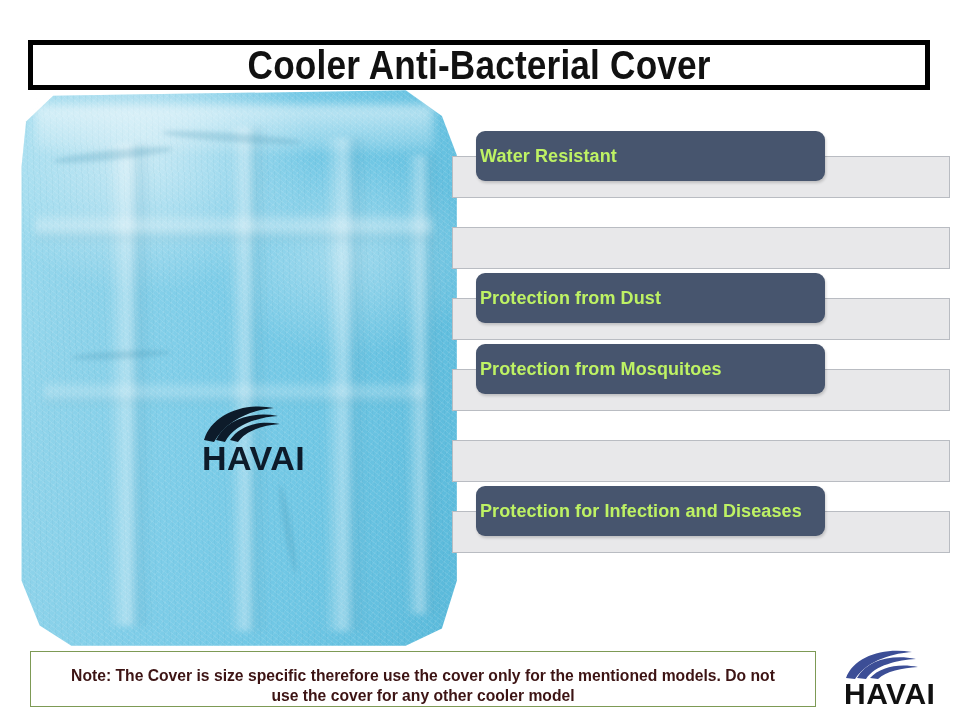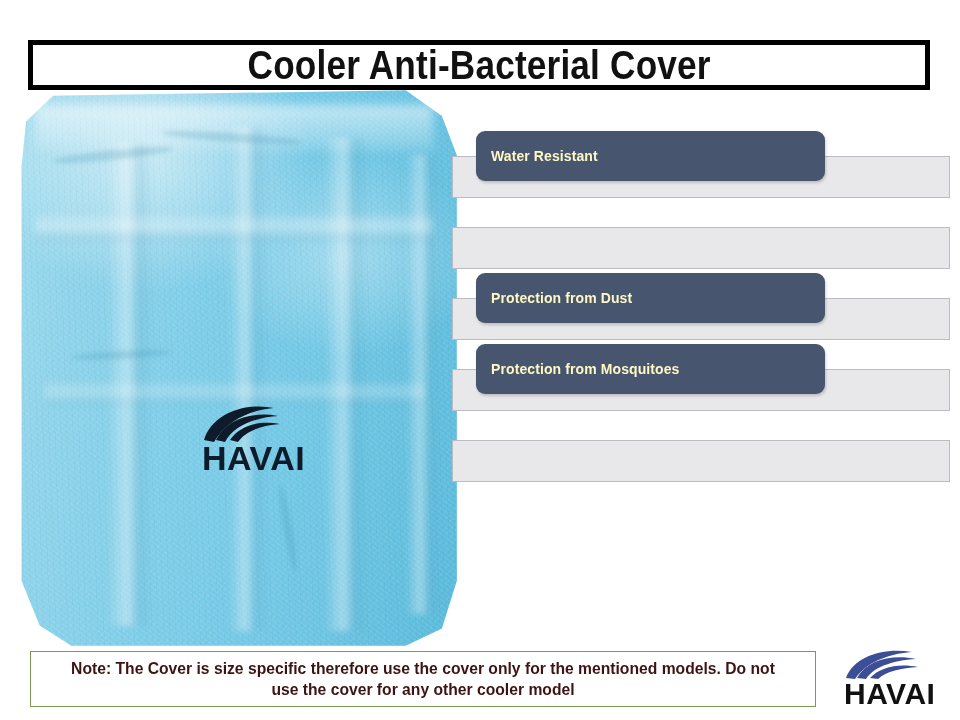--- a/index.html
+++ b/index.html
@@ -146,40 +146,40 @@
     width: 349px;
     height: 50px;
     box-sizing: border-box;
     background: #47556e;
     border-radius: 9px;
     box-shadow: 1px 2px 3px rgba(0,0,0,0.18);
     display: flex;
     align-items: center;
   }
   .feature-label {
-    color: #fef9c3;
-    font-size: 14px;
+    color: #bef264;
+    font-size: 18px;
     font-weight: 700;
-    padding-left: 15px;
+    padding-left: 4px;
     letter-spacing: 0.1px;
     white-space: nowrap;
   }
 
   
   #note-box {
     position: absolute;
     left: 30px;
     top: 651px;
     width: 786px;
     height: 56px;
     box-sizing: border-box;
     border: 1px solid #7d9a55;
     background: #ffffff;
     display: flex;
-    align-items: center;
+    align-items: flex-end;
     justify-content: center;
     padding: 0 19px;
   }
   #note-text {
     font-family: "Liberation Sans Narrow", "Liberation Sans", sans-serif;
     font-size: 16.5px;
     font-weight: 700;
     color: #3d1414;
     text-align: center;
     line-height: 1.25;
@@ -254,20 +254,26 @@
     <div class="feature-bar"></div>
     <div class="feature-pill">
       <span class="feature-label">Protection from Mosquitoes</span>
     </div>
   </div>
 
   <div class="feature-row" style="top:412px">
     <div class="feature-bar"></div>
   </div>
 
+  <div class="feature-row" style="top:483px">
+    <div class="feature-bar"></div>
+    <div class="feature-pill">
+      <span class="feature-label">Protection for Infection and Diseases</span>
+    </div>
+  </div>
 
 </div>
 
 <div id="note-box">
   <div id="note-text">Note: The Cover is size specific therefore use the cover only for the mentioned models. Do not use the cover for any other cooler model</div>
 </div>
 
 <div id="footer-logo">
   <svg viewBox="0 0 112 62" xmlns="http://www.w3.org/2000/svg">
     <g fill="#3c4e96">

